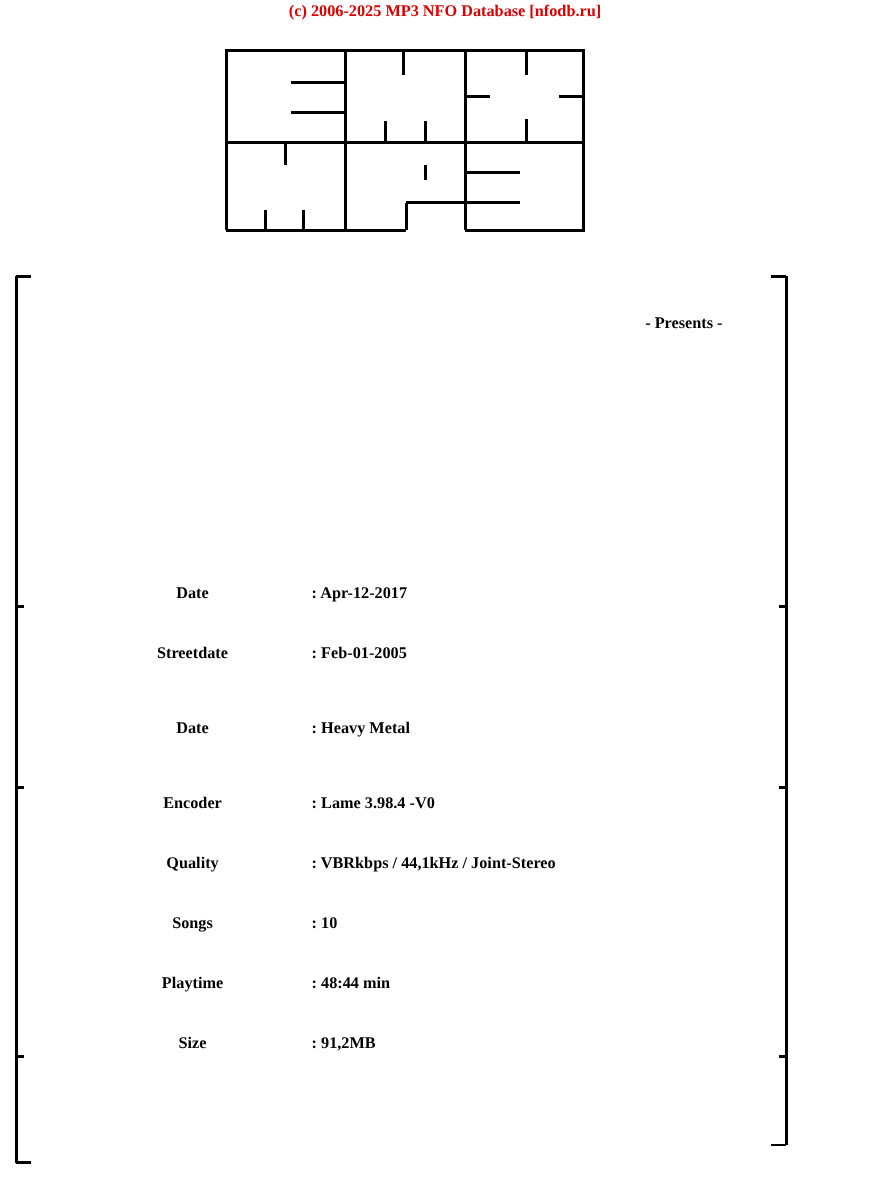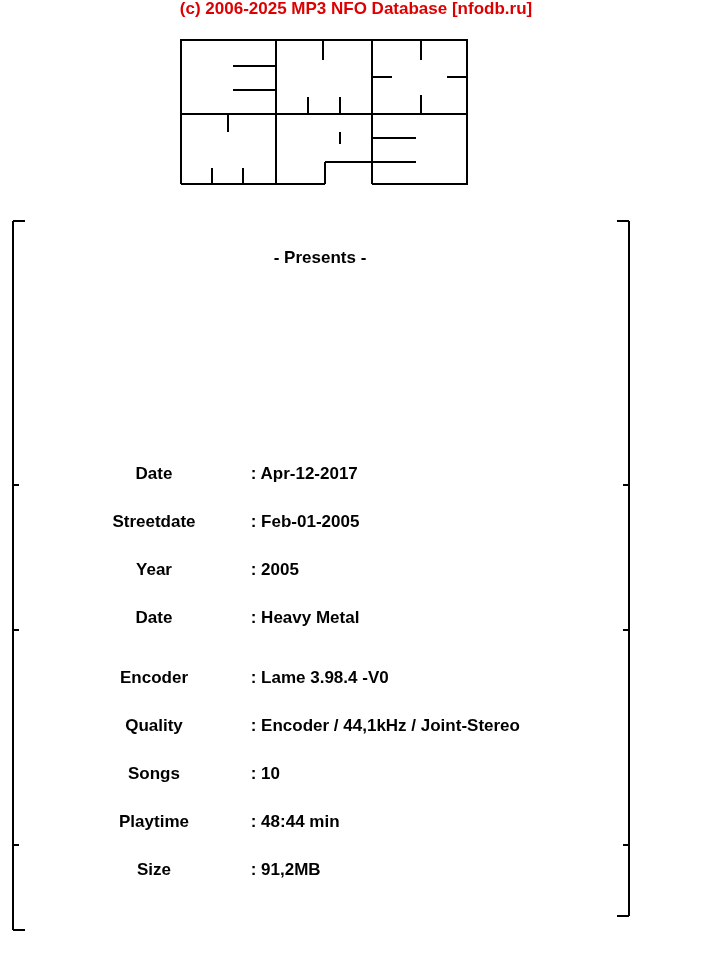--- a/index.html
+++ b/index.html
@@ -1,40 +1,40 @@
 <!DOCTYPE html>
 <html style="--red: #dd0000;"><head>
 <meta charset="utf-8">
 <style>
   :root{ --red:#dd0000; --ink:#000000; }
   html,body{margin:0;padding:0;background:#ffffff;}
   .page{
     position:relative;
     width:712px;height:960px;
     background:#ffffff;
-    font-family:Liberation Sans, sans-serif;
+    font-family:Liberation Serif, serif;
     font-weight:bold;
-    font-size:17px;
+    font-size:13px;
     line-height:12px;
     color:var(--ink);
     overflow:hidden;
   }
   .copyright{
     position:absolute;top:3px;left:0;width:712px;
     text-align:center;color:var(--red);
     white-space:pre;
   }
   .artwork{position:absolute;top:0;left:0;}
   .nfo-col{
     position:absolute;left:62px;top:216px;width:516px;
     white-space:pre;
   }
   .row{height:12px;}
   .sp24{height:24px;}
-  .c{text-align:center;}
+  .c{text-align:right;}
   .meta-row{height:12px;}
   .meta-label{display:inline-block;width:184px;text-align:center;}
 </style>
 </head>
 <body>
 
 <div class="page">
 
   <div class="copyright">(c) 2006-2025 MP3 NFO Database [nfodb.ru]</div>
 
@@ -99,28 +99,27 @@
     <div class="sp24"></div>
 
     
     <div>
       
     
         <div class="meta-row"><span class="meta-label">Date</span><span> : </span><span>Apr-12-2017</span></div>
       
         <div class="meta-row"><span class="meta-label">Streetdate</span><span> : </span><span>Feb-01-2005</span></div>
       
-        <div class="meta-row"><span class="meta-label">Year</span><span> : </span><span>2005</span></div>
       
         <div class="meta-row"><span class="meta-label">Date</span><span> : </span><span>Heavy Metal</span></div>
       
       
         <div class="meta-row"><span class="meta-label">Encoder</span><span> : </span><span>Lame 3.98.4 -V0</span></div>
       
-        <div class="meta-row"><span class="meta-label">Quality</span><span> : </span><span>Encoder / 44,1kHz / Joint-Stereo</span></div>
+        <div class="meta-row"><span class="meta-label">Quality</span><span> : </span><span>VBRkbps / 44,1kHz / Joint-Stereo</span></div>
       
         <div class="meta-row"><span class="meta-label">Songs</span><span> : </span><span>10</span></div>
       
         <div class="meta-row"><span class="meta-label">Playtime</span><span> : </span><span>48:44 min</span></div>
       
         <div class="meta-row"><span class="meta-label">Size</span><span> : </span><span>91,2MB</span></div>
       
         
       
         

